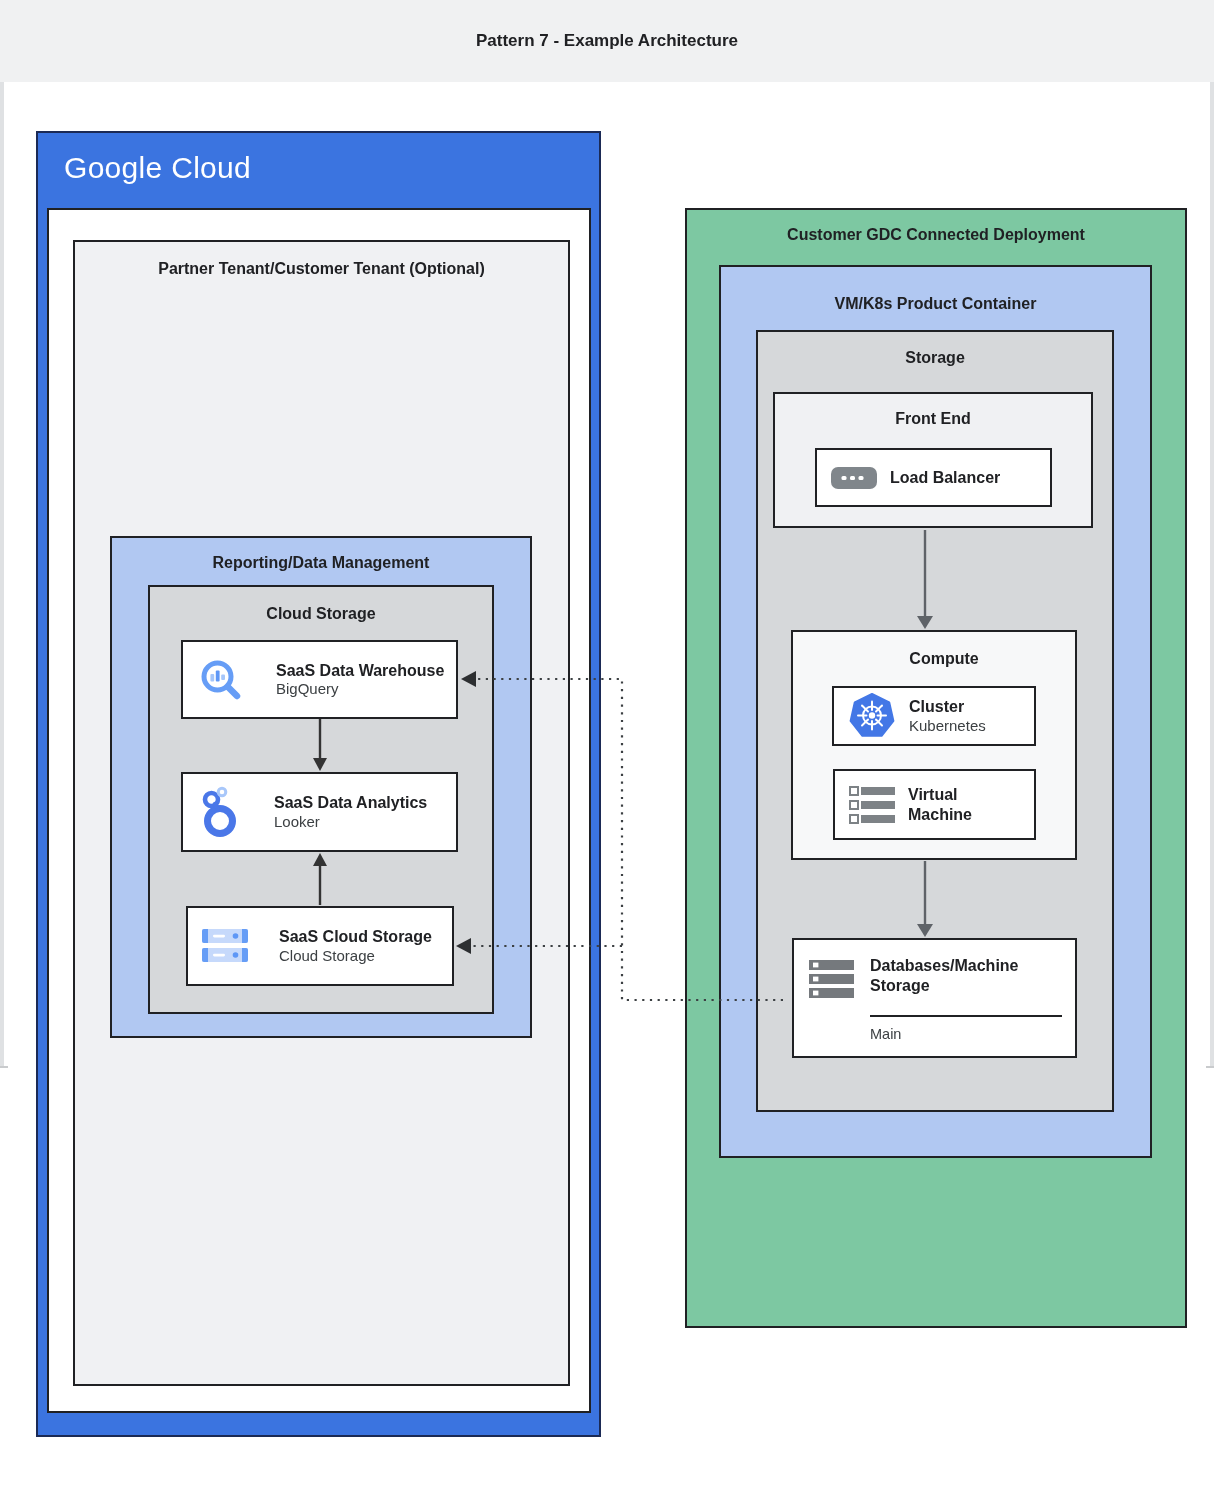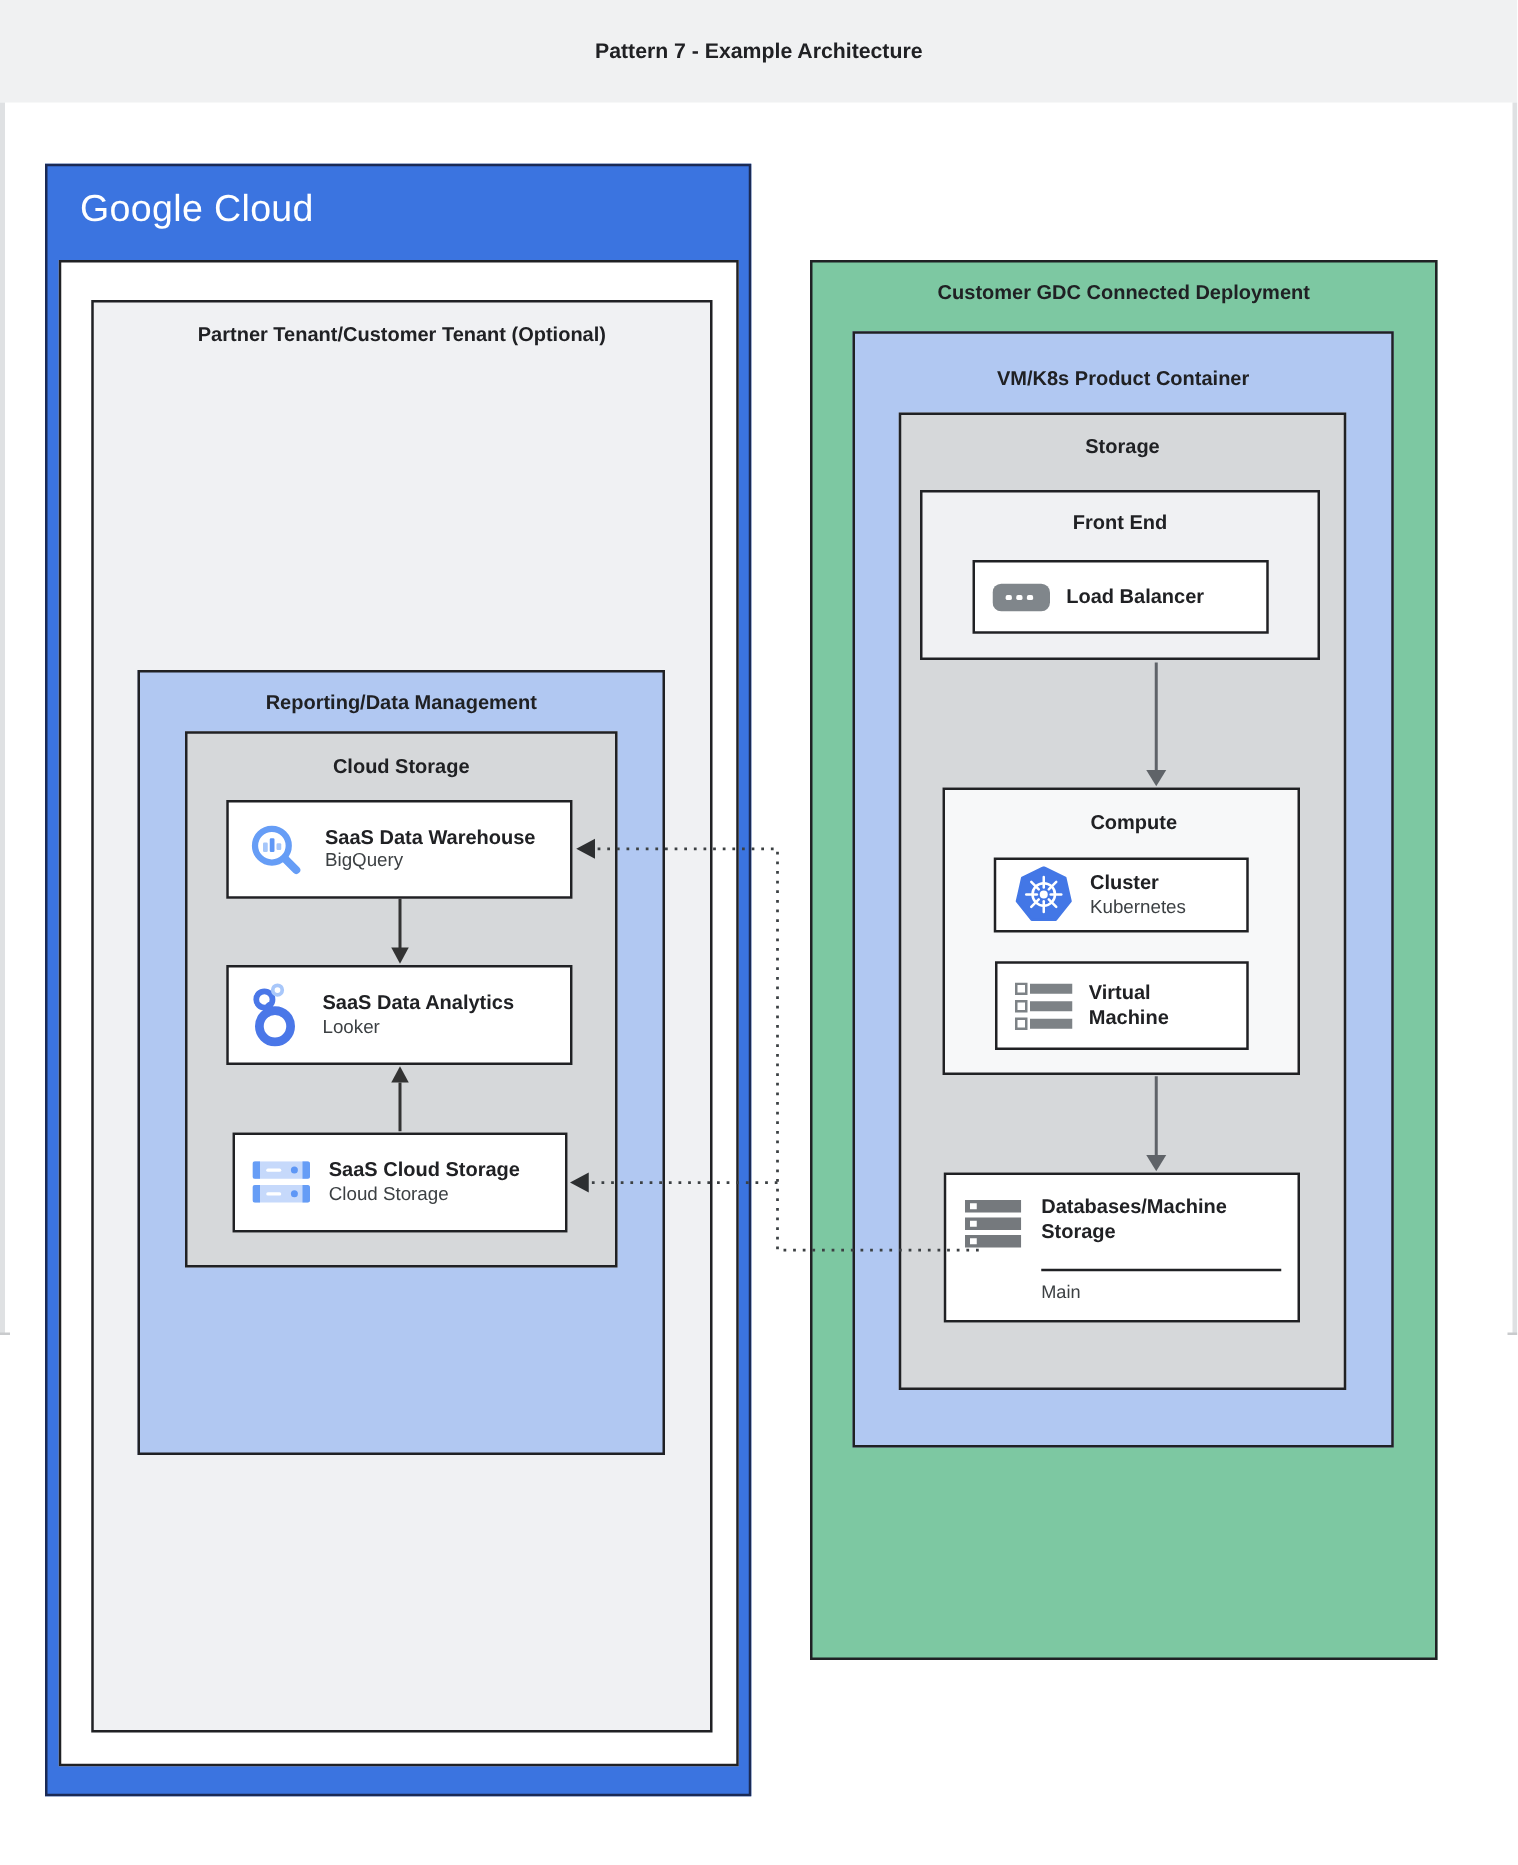--- a/index.html
+++ b/index.html
@@ -7,21 +7,21 @@
     --green:#7dc8a2; --light-blue:#b1c8f2; --gray-panel:#d6d8da; --light-panel:#f0f1f3;
     --box-border:#202124; --text:#202124; --subtext:#3c4043;
     --arrow-dark:#333333; --arrow-gray:#5f6368; --icon-blue:#669df6; --icon-gray:#80868b;
   }
   html,body{margin:0;padding:0;background:#fff;}
   body{font-family:"Liberation Sans","DejaVu Sans",sans-serif;color:var(--text);}
   .canvas{position:relative;width:1214px;height:1492px;background:#fff;overflow:hidden;}
   .abs{position:absolute;box-sizing:border-box;}
   .box{border:2px solid var(--box-border);}
   .group-title{font-weight:700;font-size:16px;text-align:center;color:var(--text);}
-  .card{background:#fff;border:2px solid var(--box-border);display:flex;align-items:center;padding-left:14px;gap:15px;}
+  .card{background:#fff;border:2px solid var(--box-border);display:flex;align-items:center;padding-left:14px;gap:31px;}
   .card .txt{line-height:1.22;}
   .card .t{font-weight:700;font-size:16px;color:var(--text);}
   .card .s{font-weight:400;font-size:15px;color:var(--subtext);}
   .icon{display:inline-flex;flex:0 0 auto;}
   #header{left:0;top:0;width:1214px;height:82px;background:var(--header-bg);display:flex;align-items:center;justify-content:center;}
   #header .htitle{font-size:17px;font-weight:700;}
   .edge{background:#dfe1e3;}
   .tick{background:#c9cbcd;}
   #connectors{left:0;top:0;pointer-events:none;}
   .logo{font-size:30px;color:#fff;letter-spacing:.3px;font-weight:500;}
@@ -41,21 +41,21 @@
   <div class="abs tick" style="left:1206px;top:1066px;width:8px;height:2px;"></div>
 
   <div class="abs" style="left:36px;top:131px;width:565px;height:1306px;background:var(--google-blue);border:2px solid var(--google-blue-border);">
     <div class="abs logo" style="left:26px;top:18px;">Google Cloud</div>
 
     <div class="abs box" style="left:9px;top:75px;width:544px;height:1205px;background:#fff;">
 
       <div class="abs box" style="left:24px;top:30px;width:497px;height:1146px;background:var(--light-panel);">
         <div class="group-title" style="padding-top:18px;">Partner Tenant/Customer Tenant (Optional)</div>
 
-        <div class="abs box" style="left:35px;top:294px;width:422px;height:628px;background:var(--light-blue);">
+        <div class="abs box" style="left:35px;top:294px;width:422px;height:502px;background:var(--light-blue);">
           <div class="group-title" style="padding-top:16px;">Reporting/Data Management</div>
 
           <div class="abs box" style="left:36px;top:47px;width:346px;height:429px;background:var(--gray-panel);">
             <div class="group-title" style="padding-top:18px;">Cloud Storage</div>
 
             <div class="abs card" style="left:31px;top:53px;width:277px;height:79px;">
               <span class="icon">
                 <svg width="48" height="48" viewBox="0 0 48 48">
                   <circle cx="20.5" cy="20.5" r="13.5" fill="#ffffff" stroke="#669df6" stroke-width="5"></circle>
                   <line x1="31" y1="31" x2="40" y2="40" stroke="#669df6" stroke-width="6.5" stroke-linecap="round"></line>
@@ -109,21 +109,21 @@
                 <div class="s">Cloud Storage</div>
               </span>
             </div>
 
           </div>
         </div>
       </div>
     </div>
   </div>
 
-  <div class="abs box" style="left:648px;top:208px;width:502px;height:1120px;background:var(--green);">
+  <div class="abs box" style="left:685px;top:208px;width:502px;height:1120px;background:var(--green);">
     <div class="group-title" style="padding-top:16px;">Customer GDC Connected Deployment</div>
 
     <div class="abs box" style="left:32px;top:55px;width:433px;height:893px;background:var(--light-blue);">
       <div class="group-title" style="padding-top:28px;">VM/K8s Product Container</div>
 
       <div class="abs box" style="left:35px;top:63px;width:358px;height:782px;background:var(--gray-panel);">
         <div class="group-title" style="padding-top:17px;">Storage</div>
 
         <div class="abs box" style="left:15px;top:60px;width:320px;height:136px;background:var(--light-panel);">
           <div class="group-title" style="padding-top:16px;">Front End</div>

